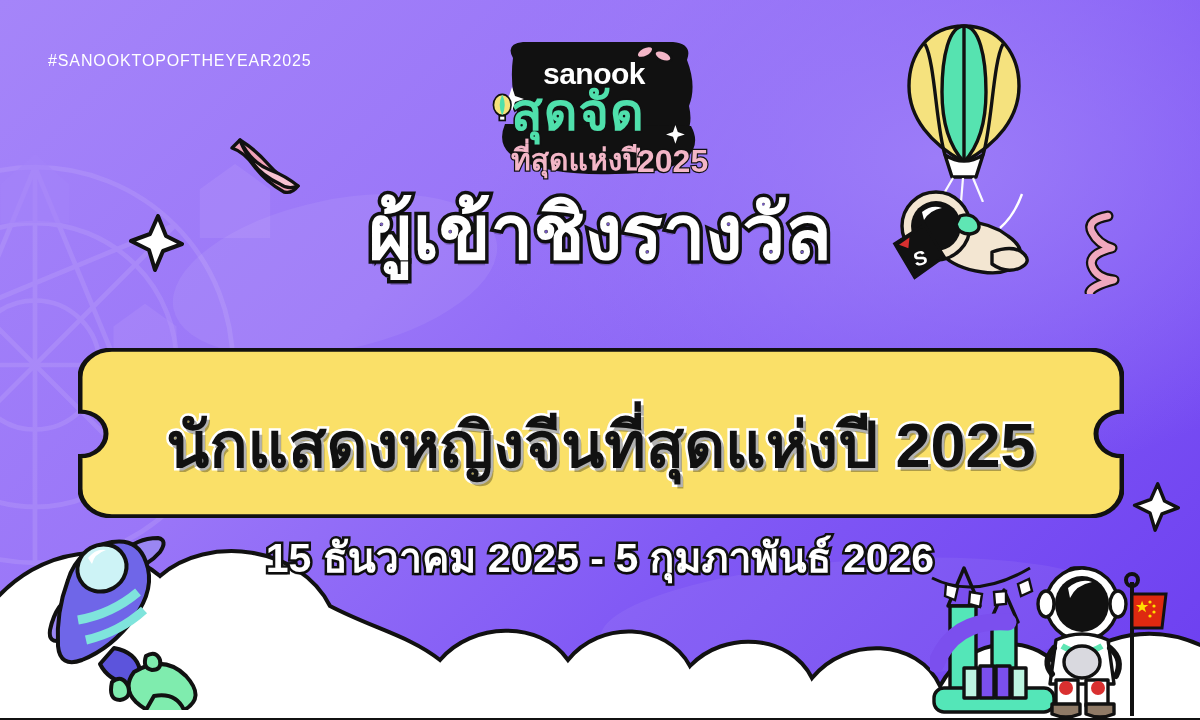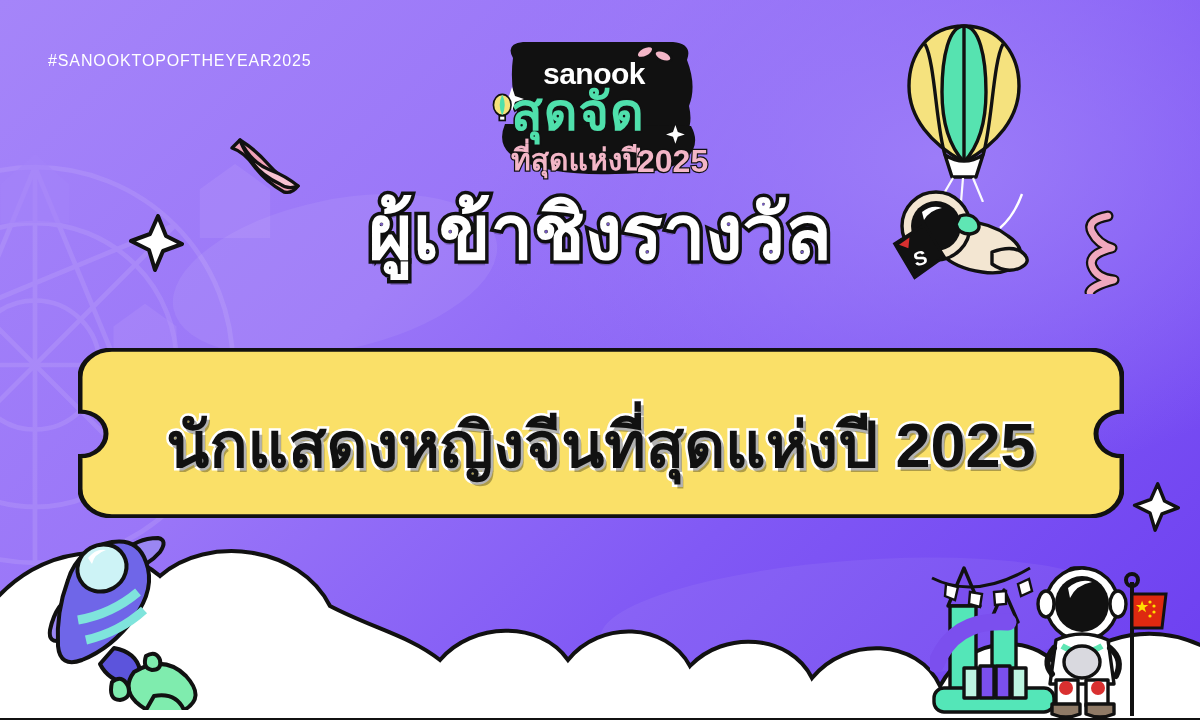--- a/index.html
+++ b/index.html
@@ -351,14 +351,15 @@
       <path d="M34 2 H1012 a32 32 0 0 1 32 32 V74
                a26 26 0 0 0 0 52 V164
                a32 32 0 0 1 -32 32 H34
                a32 32 0 0 1 -32 -32 V126
                a26 26 0 0 0 0 -52 V34
                a32 32 0 0 1 32 -32 Z" fill="#FAE068" stroke="#111" stroke-width="5"></path>
     </svg>
     <div class="ticket-text">นักแสดงหญิงจีนที่สุดแห่งปี 2025</div>
   </div>
 
+  <div class="daterange">15 ธันวาคม 2025 - 5 กุมภาพันธ์ 2026</div>
 
 </div>
 
 </body></html>

